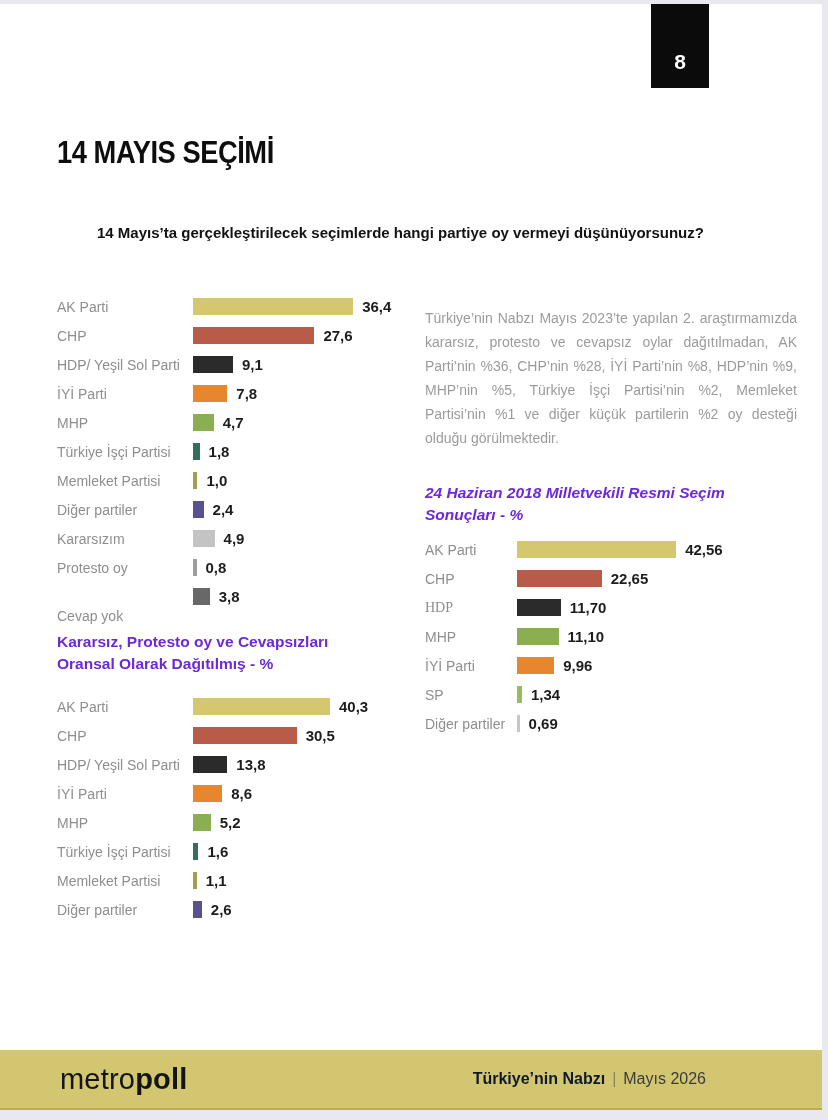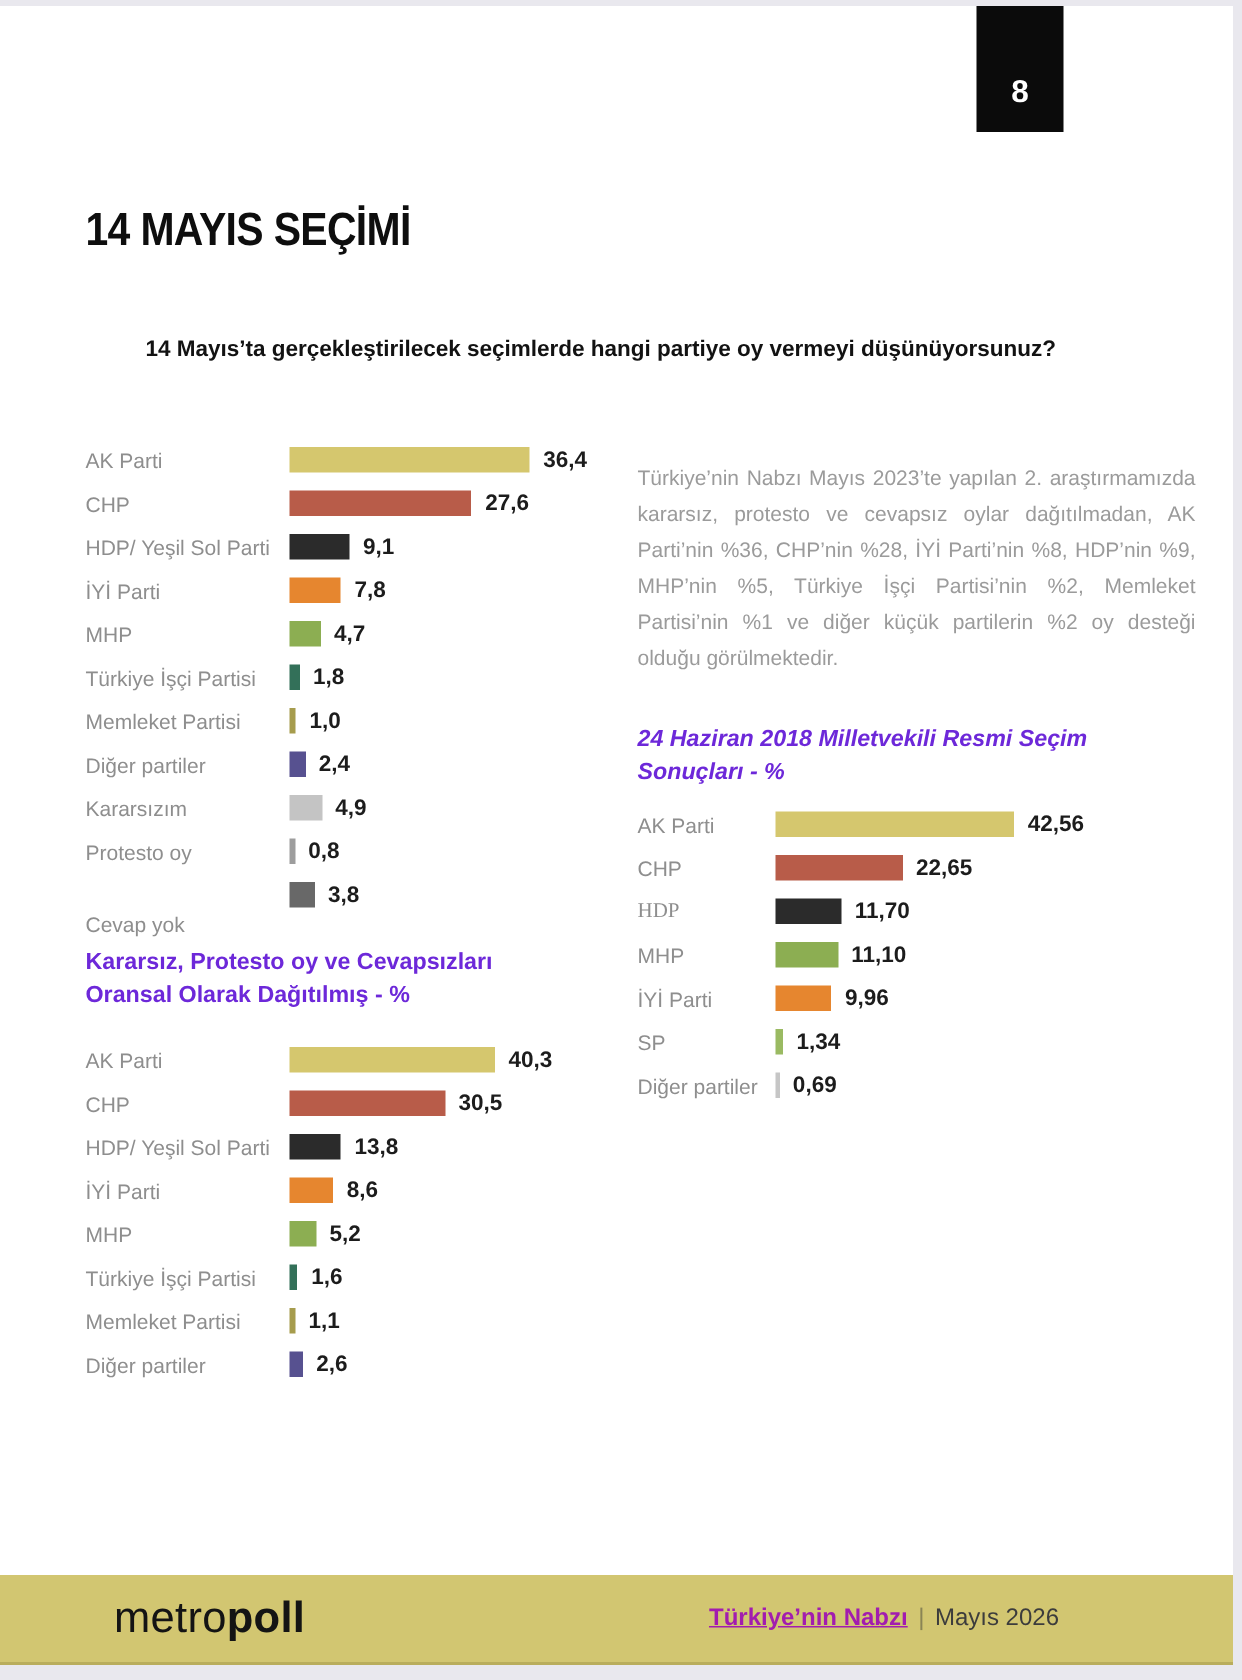--- a/index.html
+++ b/index.html
@@ -83,34 +83,34 @@
   }
   
   .footer {
     position: absolute;
     left: 0; top: 1046px;
     width: 822px; height: 60px;
     display: flex; align-items: center;
     border-bottom: 2px solid #b9ad5c;
   }
   .logo {
-    margin-left: 76px;
+    margin-left: 60px;
     font-size: 29px; color: #141414;
     letter-spacing: 0.2px;
   }
   .logo .light { font-weight: normal; }
   .logo .heavy { font-weight: bold; }
   .footer-pub {
     position: absolute;
     right: 116px;
     font-size: 16px;
     color: #2f2f2f;
     white-space: nowrap;
   }
-  .footer-pub .brand { font-weight: bold; color: #a21caf; text-decoration: underline; }
+  .footer-pub .brand { font-weight: bold; color: #0f172a; }
   .footer-pub .sep { color: #8a8455; margin: 0 7px; font-weight: normal; }
   .footer-pub .date { font-weight: normal; color: #3c3c3c; }
 </style>
 </head>
 <body>
 
 <div class="page">
 
   <div class="page-num">
     <span>8</span>

